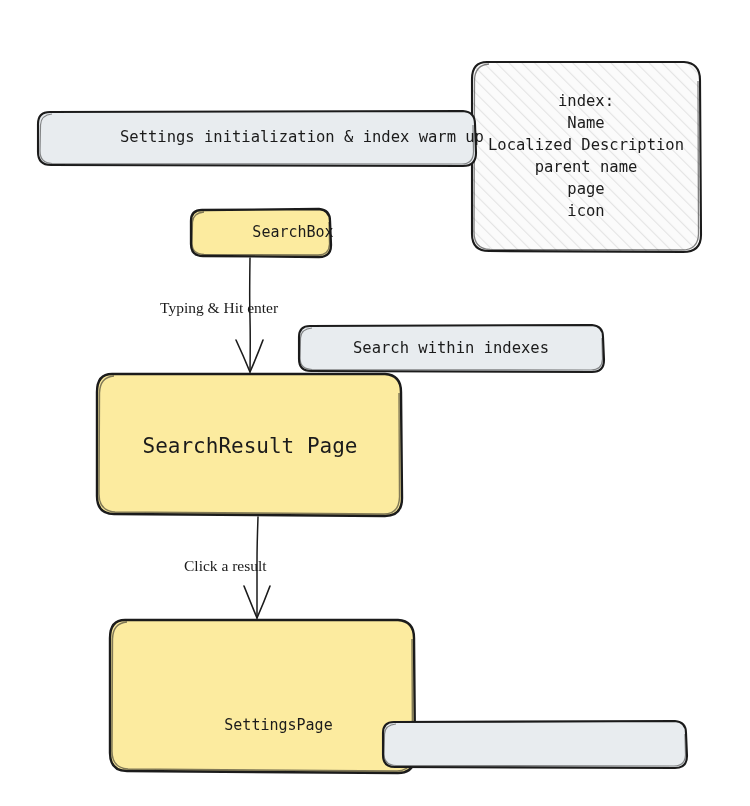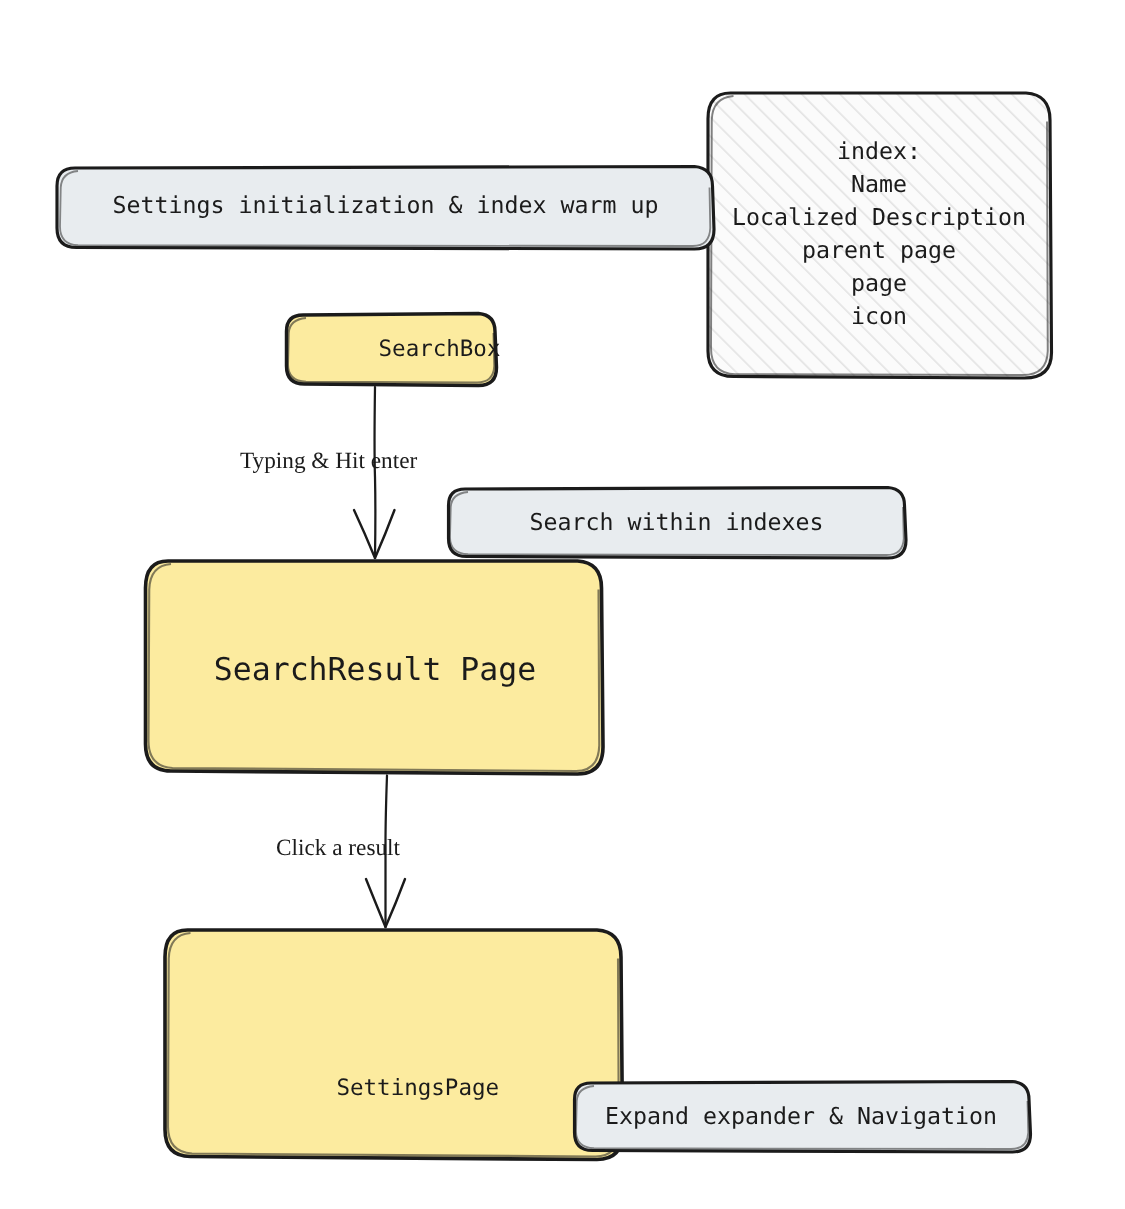--- a/index.html
+++ b/index.html
@@ -47,21 +47,21 @@
     position: absolute;
     display: flex;
     align-items: center;
     justify-content: center;
     text-align: center;
     color: #1b1b1b;
     font-family: "DejaVu Sans Mono", "Liberation Mono", monospace;
     white-space: pre;
     font-size: 15.5px;
   }
-  .nt-init   { left: 40px;  top: 111px; width: 434px; height: 52px; }
+  .nt-init   { left: 40px;  top: 111px; width: 434px; height: 52px; padding-left: 45px; }
   .nt-search { left: 300px; top: 325px; width: 302px; height: 45px; }
   .nt-expand { left: 384px; top: 721px; width: 300px; height: 46px; }
 
   .index-label {
     position: absolute;
     left: 474px;
     top: 84px;
     width: 224px;
     height: 168px;
     display: flex;
@@ -146,28 +146,27 @@
     <g>
       <path d="M394 722 Q383 722 383 733 L383 755 Q383 767 395 767 L675 768 Q687 768 687 756 L686 733 Q686 722 675 721 Z" fill="#e8ecef" stroke="#1b1b1b" stroke-width="2.1" stroke-linejoin="round"></path>
       <path d="M396 724 Q385 725 384.5 734 L384 754 Q384 765 396 765.5 L674 766 Q685 766 685.5 755 L685 734" fill="none" stroke="#1b1b1b" stroke-width="1.2" opacity="0.5"></path>
     </g>
   </svg>
 
   <div class="index-label">
     <span>index:</span>
     <span>Name</span>
     <span>Localized Description</span>
-    <span>parent page</span>
+    <span>parent name</span>
     <span>page</span>
     <span>icon</span>
   </div>
 
   <div class="note-label nt-init">Settings initialization &amp; index warm up</div>
   <div class="note-label nt-search">Search within indexes</div>
-  <div class="note-label nt-expand">Expand expander &amp; Navigation</div>
 
   <div class="node-label n-searchbox">SearchBox</div>
   <div class="node-label n-searchres">SearchResult Page</div>
   <div class="node-label n-settings">SettingsPage</div>
 
   <div class="edge-label el-typing">Typing &amp; Hit enter</div>
   <div class="edge-label el-click">Click a result</div>
 
 </div>
 

